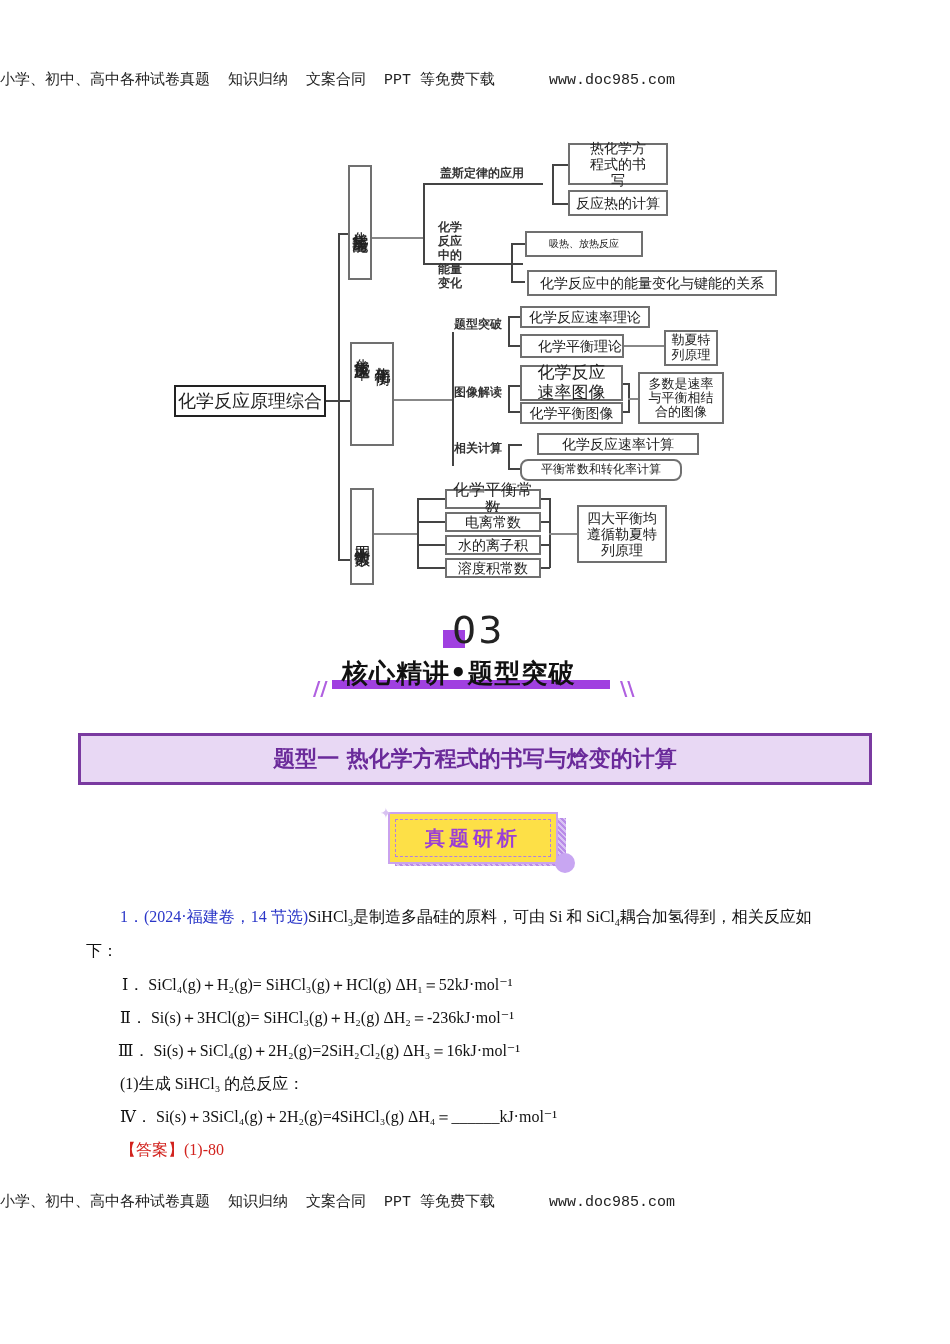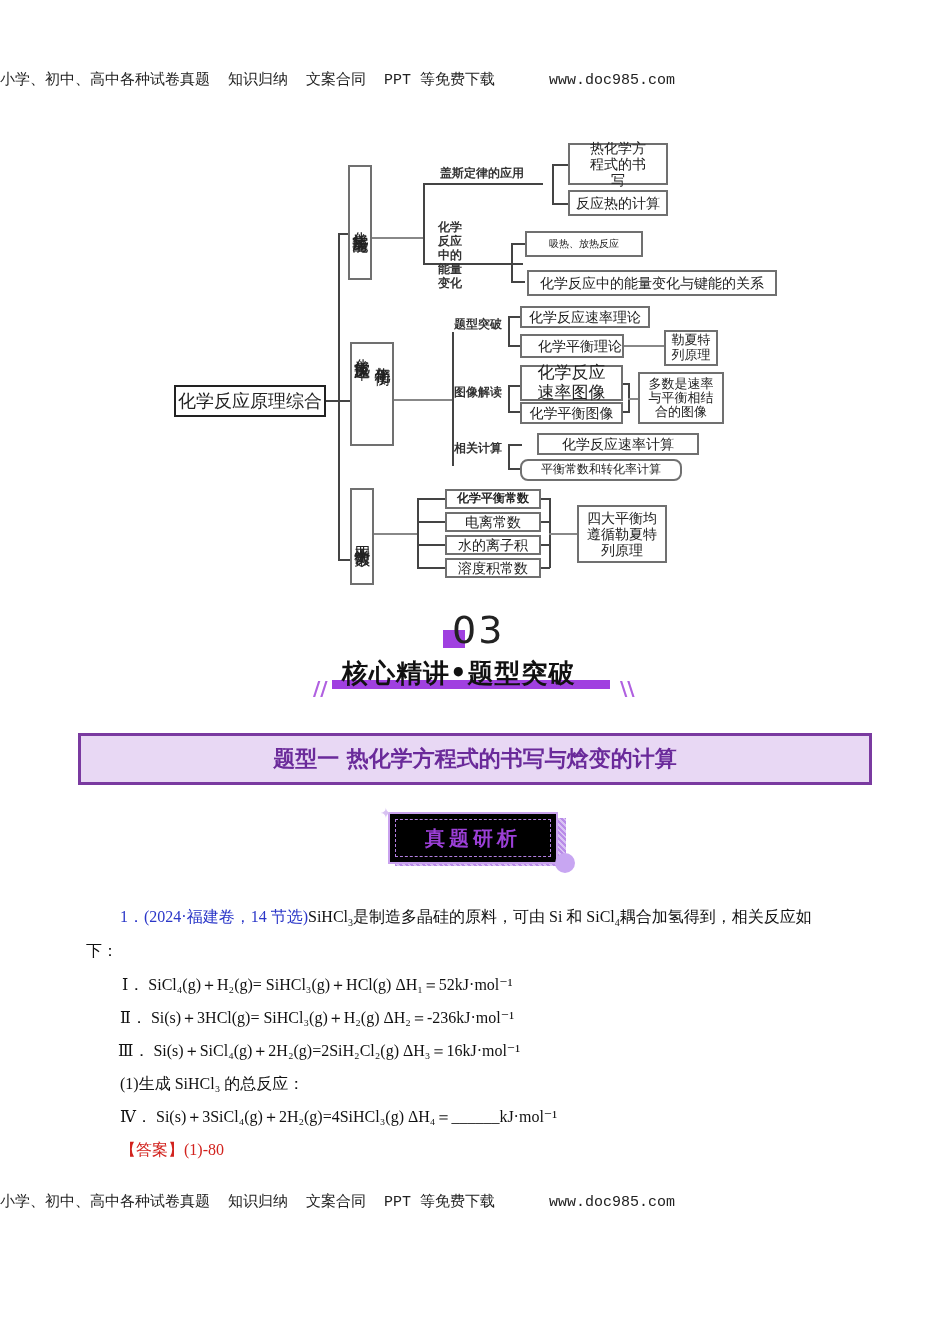--- a/index.html
+++ b/index.html
@@ -21,21 +21,21 @@
   
   .num03 { font-family: "DejaVu Sans", sans-serif; font-size: 38px; color: #222; letter-spacing: 2px; }
   .purple-sq { background: #a040e0; }
   .core-title { font-family: "DejaVu Sans", sans-serif; font-weight: bold; font-size: 26px; color: #111; letter-spacing: 1px; }
   .slashes { color: #b060e0; font-size: 20px; font-weight: bold; font-family: "DejaVu Sans", sans-serif; }
 
   .type-bar { left: 78px; top: 733px; width: 794px; height: 52px; box-sizing: border-box;
               background: #e8d8f4; border: 3px solid #7a3aa0; display: flex; align-items: center; justify-content: center; }
   .type-bar span { font-family: "DejaVu Sans", sans-serif; font-weight: bold; font-size: 22px; color: #6a2a9a; }
 
-  .tag { left: 388px; top: 812px; width: 170px; height: 52px; box-sizing: border-box; background: #000000;
+  .tag { left: 388px; top: 812px; width: 170px; height: 52px; box-sizing: border-box; background: #fde047;
          border: 2px solid #c9a2ee; display: flex; align-items: center; justify-content: center; }
   .tag-inner { position: absolute; left: 5px; top: 5px; right: 5px; bottom: 5px; border: 1px dashed #b27fe0; }
   .tag span { position: relative; font-family: "DejaVu Sans", sans-serif; font-weight: bold; font-size: 20px; color: #9b3fd6; letter-spacing: 4px; }
 
   .para { font-size: 16px; color: #111; white-space: nowrap; }
   .blue { color: #2a36c8; }
   .red { color: #d2231e; }
   sub, sup { font-size: 10px; line-height: 0; }
 </style>
 </head>
@@ -106,21 +106,21 @@
   <div class="box" style="left:520px;top:433px;width:162px;height:22px;font-size:14px;margin-left:17px;">化学反应速率计算</div>
   <div class="box" style="left:520px;top:459px;width:162px;height:22px;font-size:12px;border-radius:8px;">平衡常数和转化率计算</div>
 
   <div class="box vbox" style="left:350px;top:488px;width:24px;height:97px;font-size:16px;">四大平衡常数</div>
   <div class="gl" style="left:374px;top:533px;width:44px;"></div>
   <div class="vl" style="left:417px;top:498px;height:70px;"></div>
   <div class="hl" style="left:417px;top:498px;width:30px;"></div>
   <div class="hl" style="left:417px;top:521px;width:30px;"></div>
   <div class="hl" style="left:417px;top:544px;width:30px;"></div>
   <div class="hl" style="left:417px;top:567px;width:30px;"></div>
-  <div class="box" style="left:445px;top:489px;width:96px;height:20px;font-size:12px;font-weight:bold;">化学平衡常数</div>
+  <div class="box" style="left:445px;top:489px;width:96px;height:20px;font-size:16px;">化学平衡常数</div>
   <div class="box" style="left:445px;top:512px;width:96px;height:20px;font-size:14px;">电离常数</div>
   <div class="box" style="left:445px;top:535px;width:96px;height:20px;font-size:14px;">水的离子积</div>
   <div class="box" style="left:445px;top:558px;width:96px;height:20px;font-size:14px;">溶度积常数</div>
   <div class="vl" style="left:549px;top:498px;height:70px;"></div>
   <div class="hl" style="left:541px;top:498px;width:9px;"></div>
   <div class="hl" style="left:541px;top:521px;width:9px;"></div>
   <div class="hl" style="left:541px;top:544px;width:9px;"></div>
   <div class="hl" style="left:541px;top:567px;width:9px;"></div>
   <div class="gl" style="left:549px;top:533px;width:30px;"></div>
   <div class="box" style="left:577px;top:505px;width:90px;height:58px;font-size:14px;padding:0 6px;line-height:1.15;">四大平衡均遵循勒夏特列原理</div>

